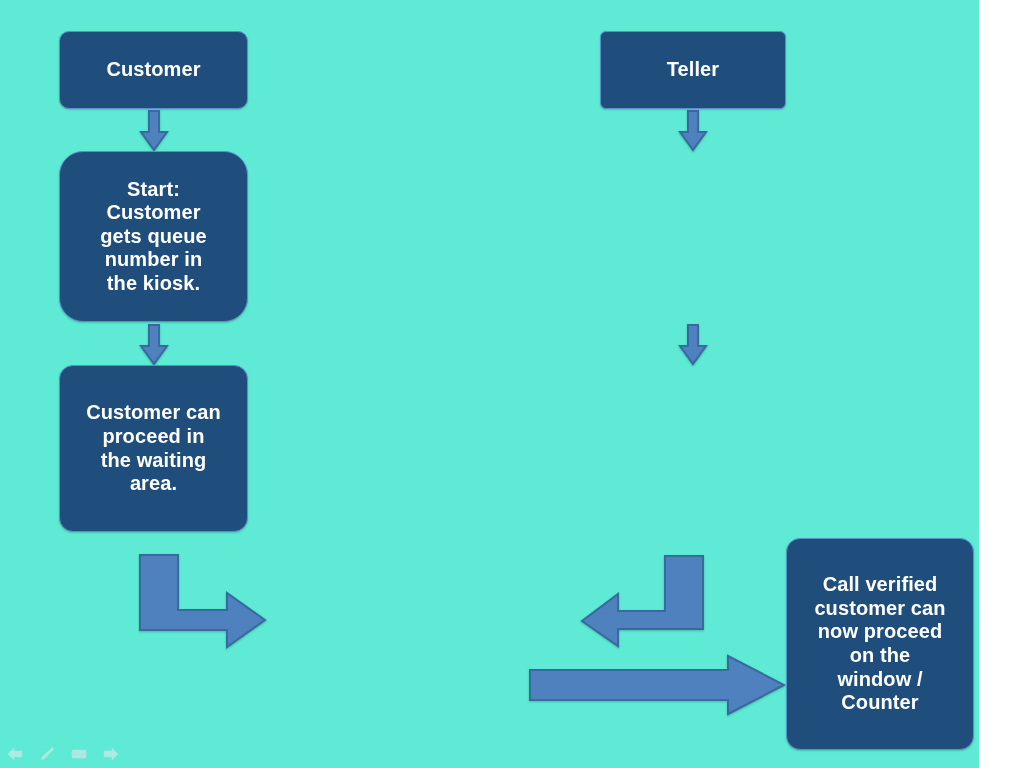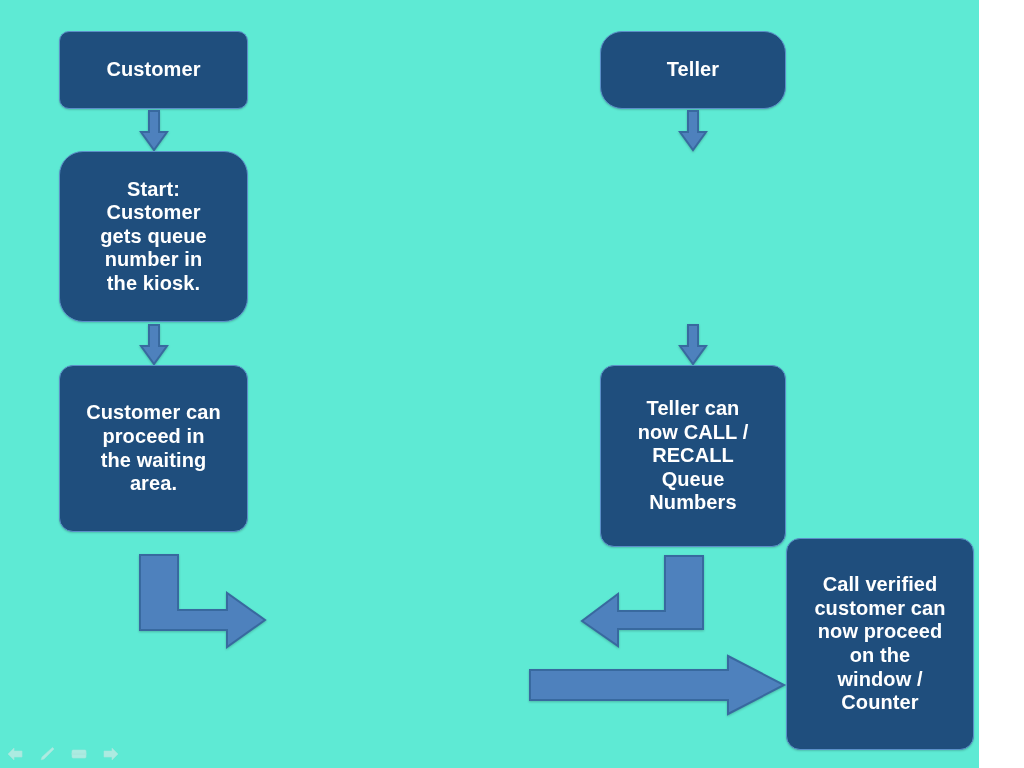--- a/index.html
+++ b/index.html
@@ -42,21 +42,21 @@
     padding: 0 6px;
     box-sizing: border-box;
     white-space: pre-line;
   }
 
   
   #node-customer      { left: 59px;  top: 31px;  width: 189px; height: 78px;  font-size: 20px; border-radius: 10px; }
   #node-cust-start    { left: 59px;  top: 151px; width: 189px; height: 171px; font-size: 20px; border-radius: 24px; }
   #node-cust-wait     { left: 59px;  top: 365px; width: 189px; height: 167px; font-size: 20px; }
 
-  #node-teller        { left: 600px; top: 31px;  width: 186px; height: 78px;  font-size: 20px; border-radius: 22px; }
+  #node-teller        { left: 600px; top: 31px;  width: 186px; height: 78px;  font-size: 20px; border-radius: 6px; }
   #node-teller-db     { left: 600px; top: 151px; width: 186px; height: 171px; font-size: 20px; }
   #node-teller-call   { left: 600px; top: 365px; width: 186px; height: 182px; font-size: 20px; }
   #node-counter       { left: 786px; top: 538px; width: 188px; height: 212px; font-size: 20px; }
 
   
   .arrow {
     position: absolute;
     overflow: visible;
   }
   .arrow polygon {
@@ -134,27 +134,20 @@
 
   <svg class="arrow arrow-shadow" style="left:678px; top:110px;" width="30" height="42" viewBox="0 0 30 42">
     <polygon points="10,1 20,1 20,22 28,22 15,40 2,22 10,22"></polygon>
   </svg>
 
 
   <svg class="arrow arrow-shadow" style="left:678px; top:324px;" width="30" height="42" viewBox="0 0 30 42">
     <polygon points="10,1 20,1 20,22 28,22 15,40 2,22 10,22"></polygon>
   </svg>
 
-  <div class="node" id="node-teller-call">
-    <span class="txt">Teller can
-now CALL /
-RECALL
-Queue
-Numbers</span>
-  </div>
 
   <svg class="arrow arrow-shadow" style="left:580px; top:554px;" width="125" height="92" viewBox="0 0 125 92">
     <polygon points="123,2 85,2 85,57 38,57 38,40 2,67 38,92 38,75 123,75"></polygon>
   </svg>
 
   <svg class="arrow arrow-shadow" style="left:528px; top:654px;" width="258" height="62" viewBox="0 0 258 62">
     <polygon points="2,16 200,16 200,2 256,31 200,60 200,46 2,46"></polygon>
   </svg>
 
   <div class="node" id="node-counter">

